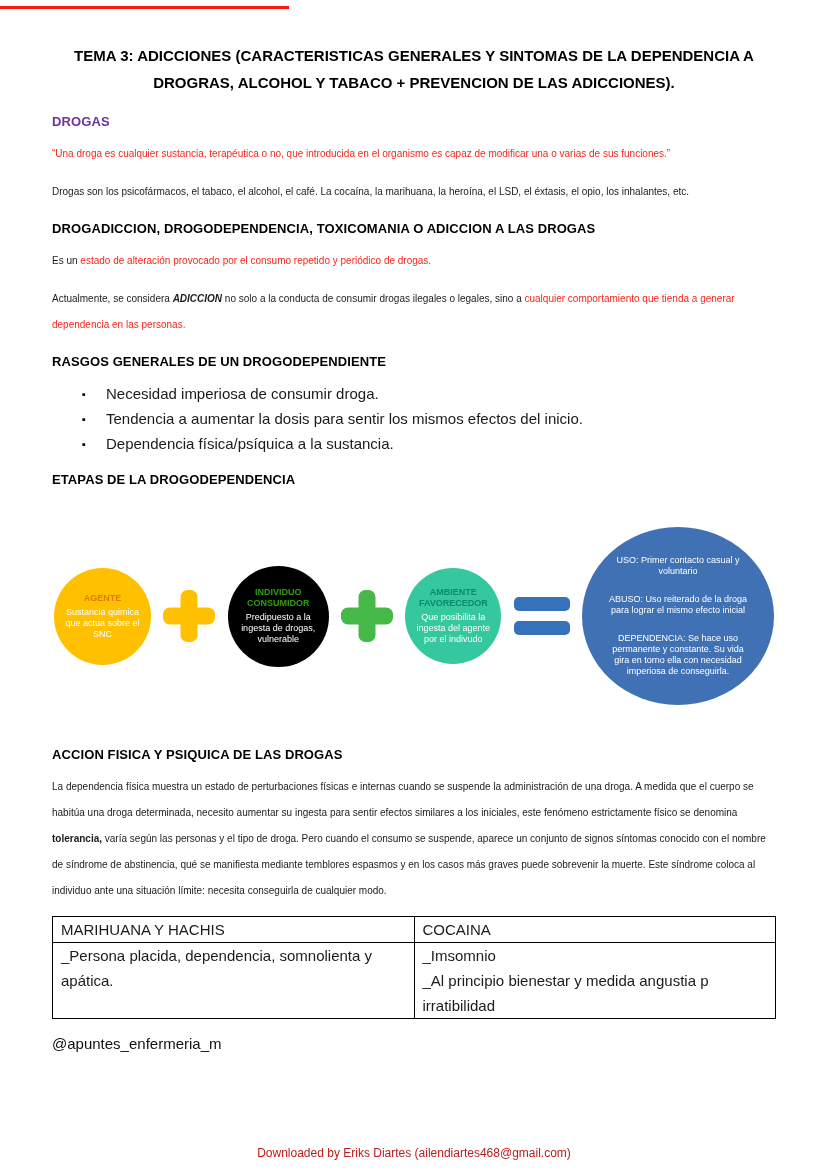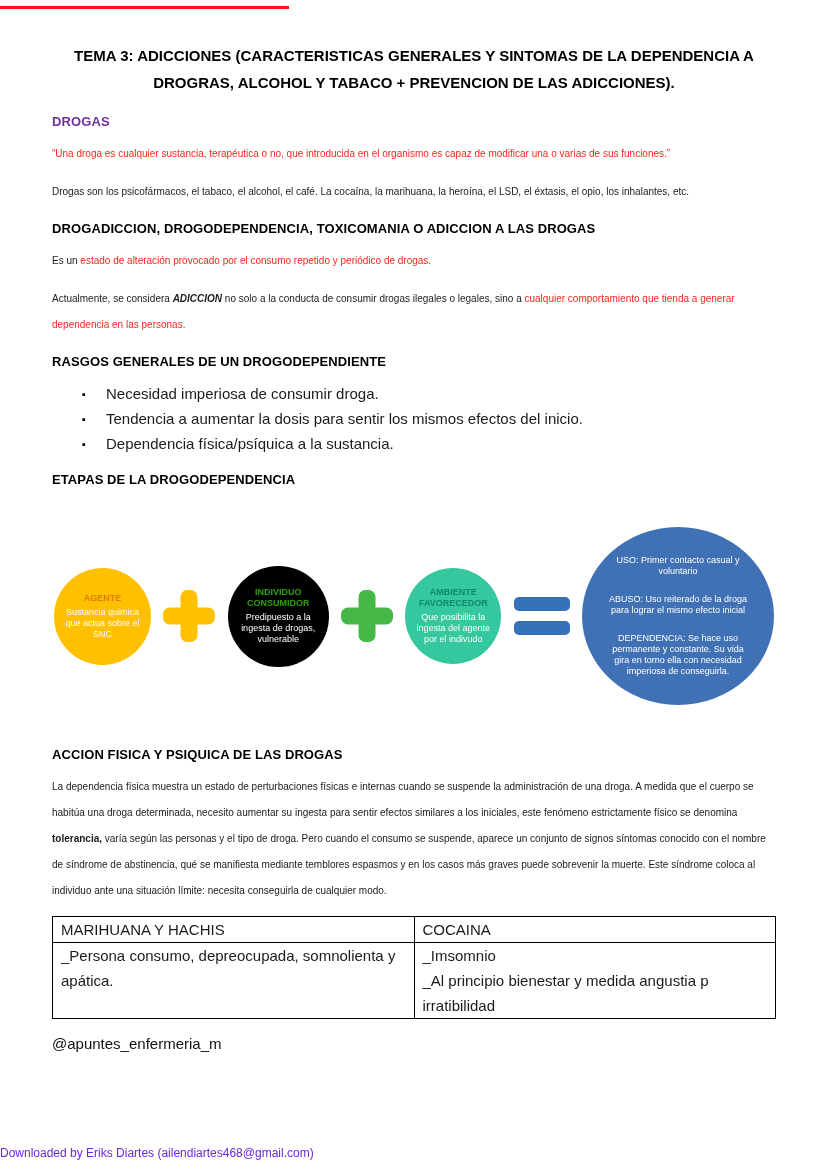--- a/index.html
+++ b/index.html
@@ -52,21 +52,21 @@
   .ellipse { width:192px; height:178px; flex:none; background:#3f71b4; border-radius:50%; color:#fff;
              display:flex; flex-direction:column; justify-content:center; gap:17px;
              text-align:center; padding:16px 22px; }
   .ellipse div { font-size:9px; line-height:11px; }
 
   
   table.drug-table { width:100%; border-collapse:collapse; margin-top:8px; }
   table.drug-table td { border:1.5px solid #000; font-size:15px; line-height:25px; padding:0 8px; vertical-align:top; width:50%; color:#1b1b1b; }
 
   .handle { font-size:15px; margin-top:16px; color:#111; }
-  .download { position:absolute; left:0; right:0; bottom:11px; font-size:12px; color:#6d28d9; }
+  .download { position:absolute; left:0; right:0; bottom:11px; text-align:center; font-size:12px; color:#b91c1c; }
 </style>
 </head>
 <body>
 
 <div class="page">
 
   <div class="top-line"></div>
 
   <div class="title">TEMA 3: ADICCIONES (CARACTERISTICAS GENERALES Y SINTOMAS DE LA DEPENDENCIA A DROGRAS, ALCOHOL Y TABACO + PREVENCION DE LAS ADICCIONES).</div>
 
@@ -127,21 +127,21 @@
 
   <p class="body"><span>La dependencia física muestra un estado de perturbaciones físicas e internas cuando se suspende la administración de una droga. A medida que el cuerpo se habitúa una droga determinada, necesito aumentar su ingesta para sentir efectos similares a los iniciales, este fenómeno estrictamente físico se denomina </span><span class="b">tolerancia,</span><span> varía según las personas y el tipo de droga. Pero cuando el consumo se suspende, aparece un conjunto de signos síntomas conocido con el nombre de síndrome de abstinencia, qué se manifiesta mediante temblores espasmos y en los casos más graves puede sobrevenir la muerte. Este síndrome coloca al individuo ante una situación límite: necesita conseguirla de cualquier modo.</span></p>
 
   <table class="drug-table">
     <tbody>
         <tr>
       <td>MARIHUANA Y HACHIS</td>
       <td>COCAINA</td>
     </tr>
     <tr>
-      <td>_Persona consumo, depreocupada, somnolienta y apática.</td>
+      <td>_Persona placida, dependencia, somnolienta y apática.</td>
       <td>
         <div>_Imsomnio</div>
         <div>_Al principio bienestar y medida angustia p irratibilidad</div>
       </td>
     </tr>
   </tbody>
     </table>
 
   <p class="handle">@apuntes_enfermeria_m</p>
 

